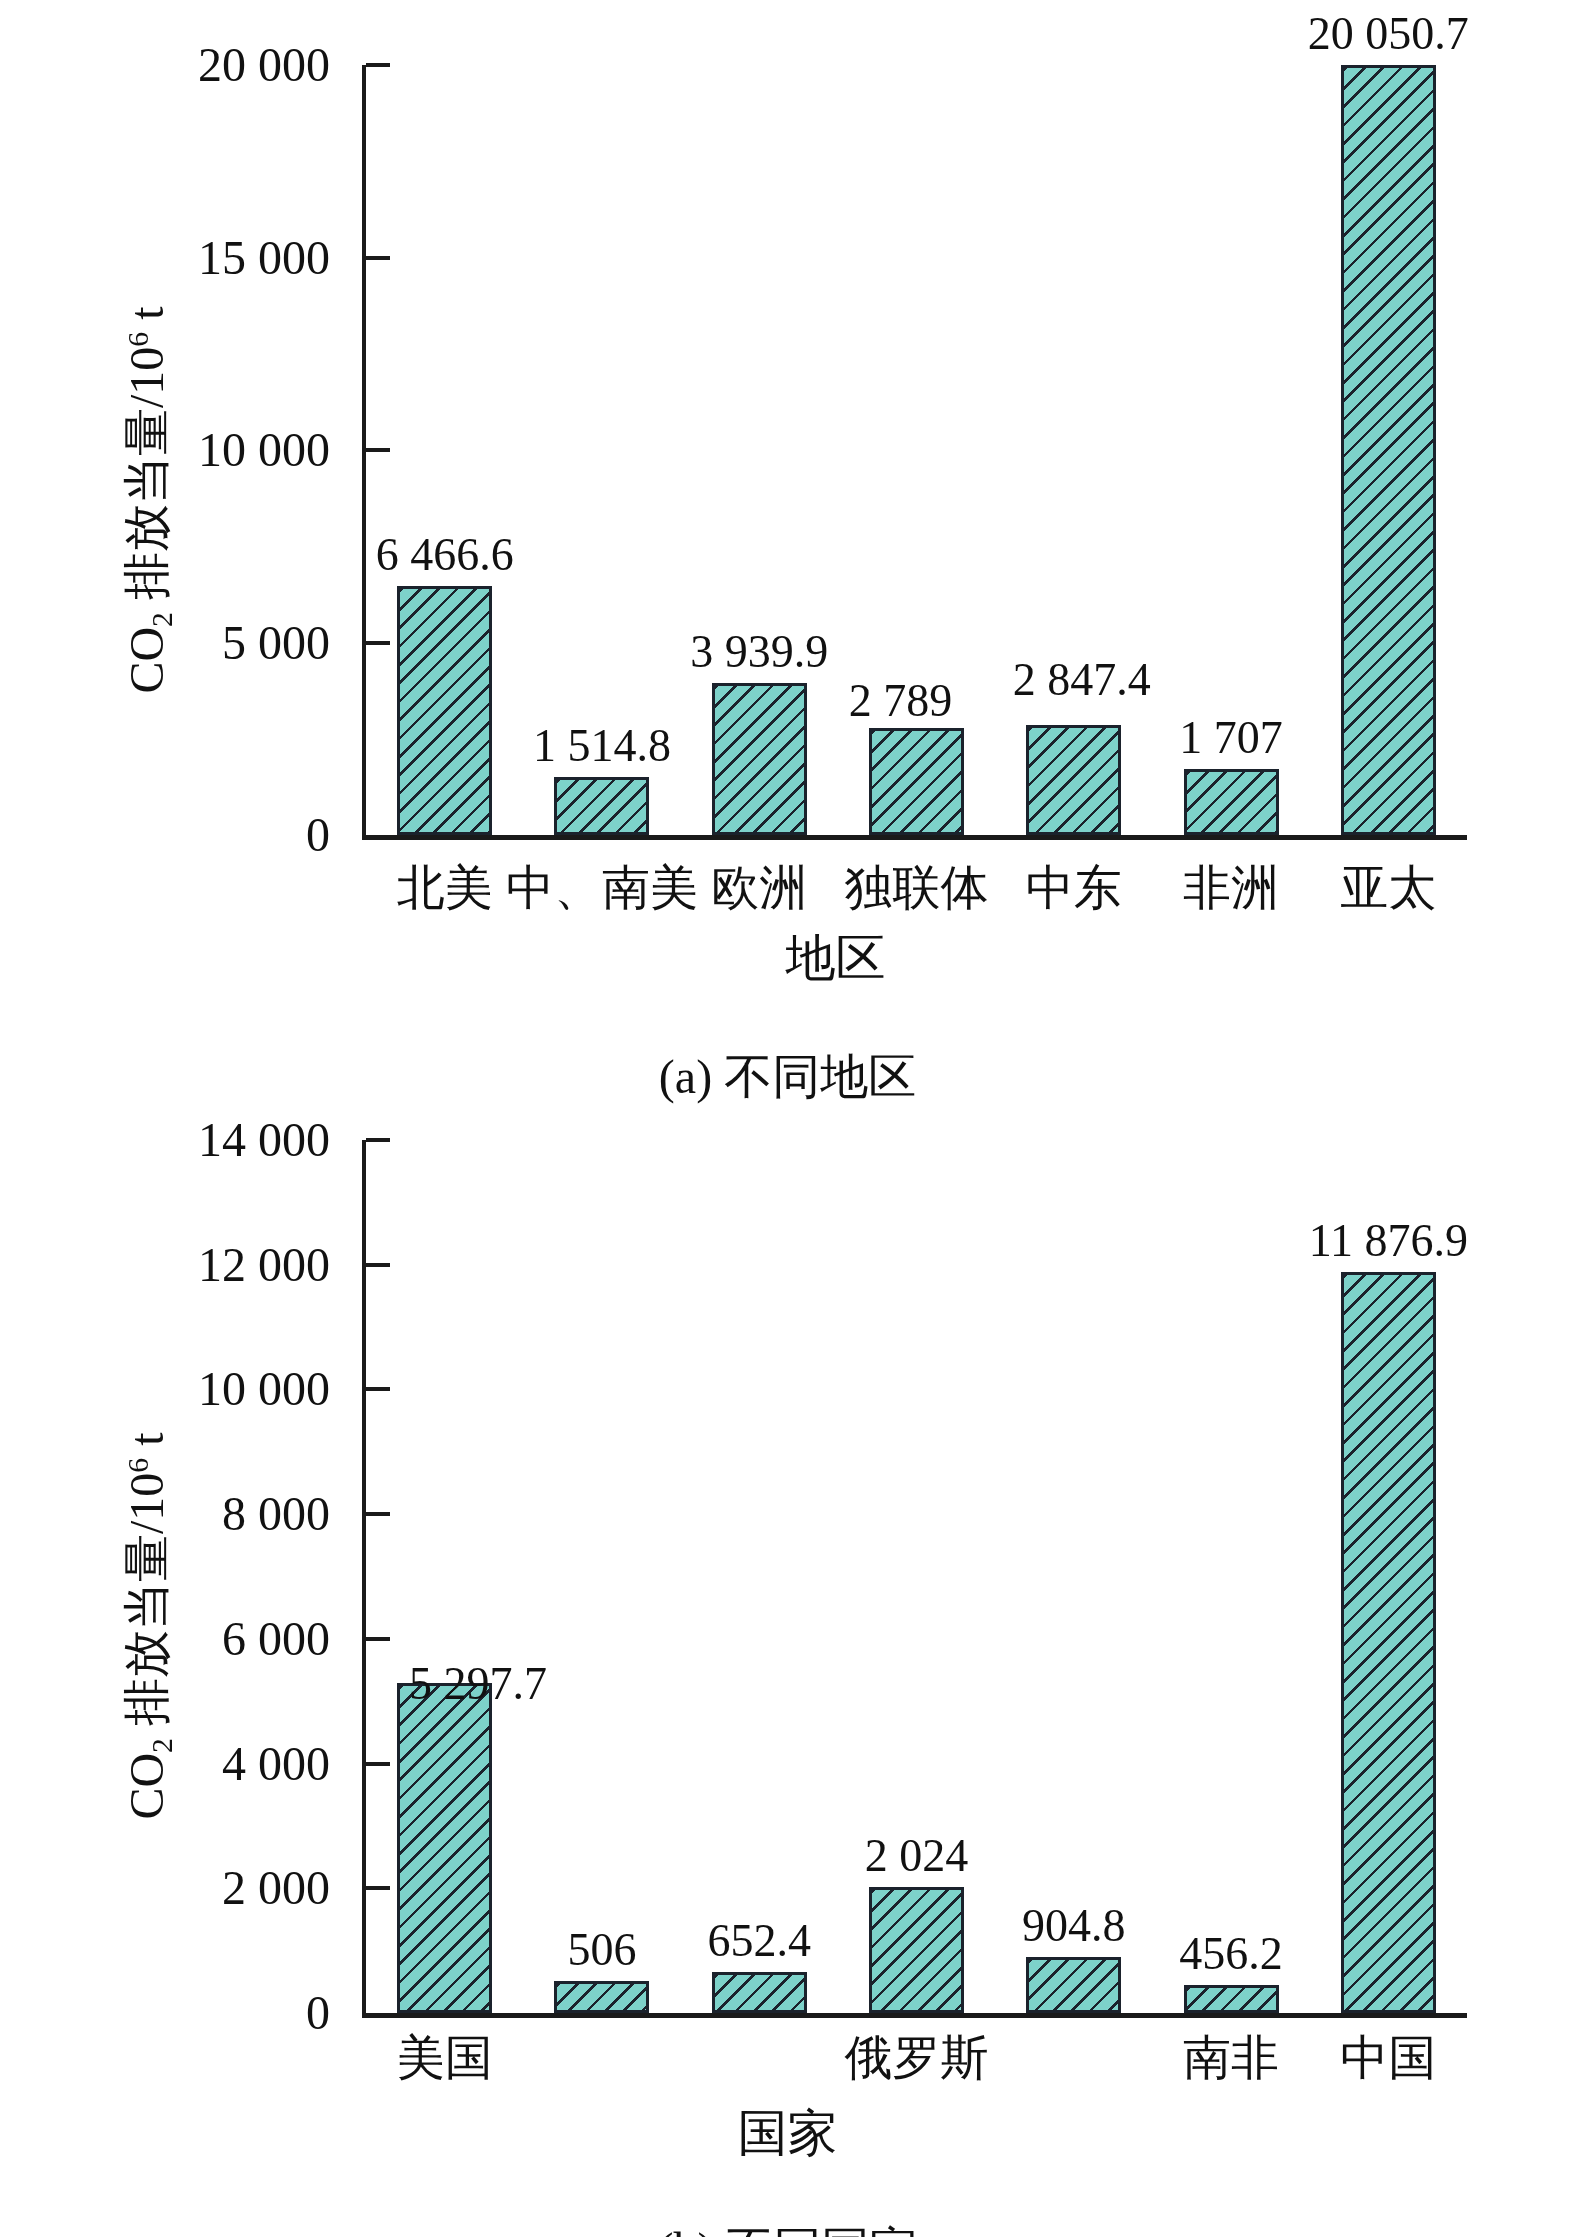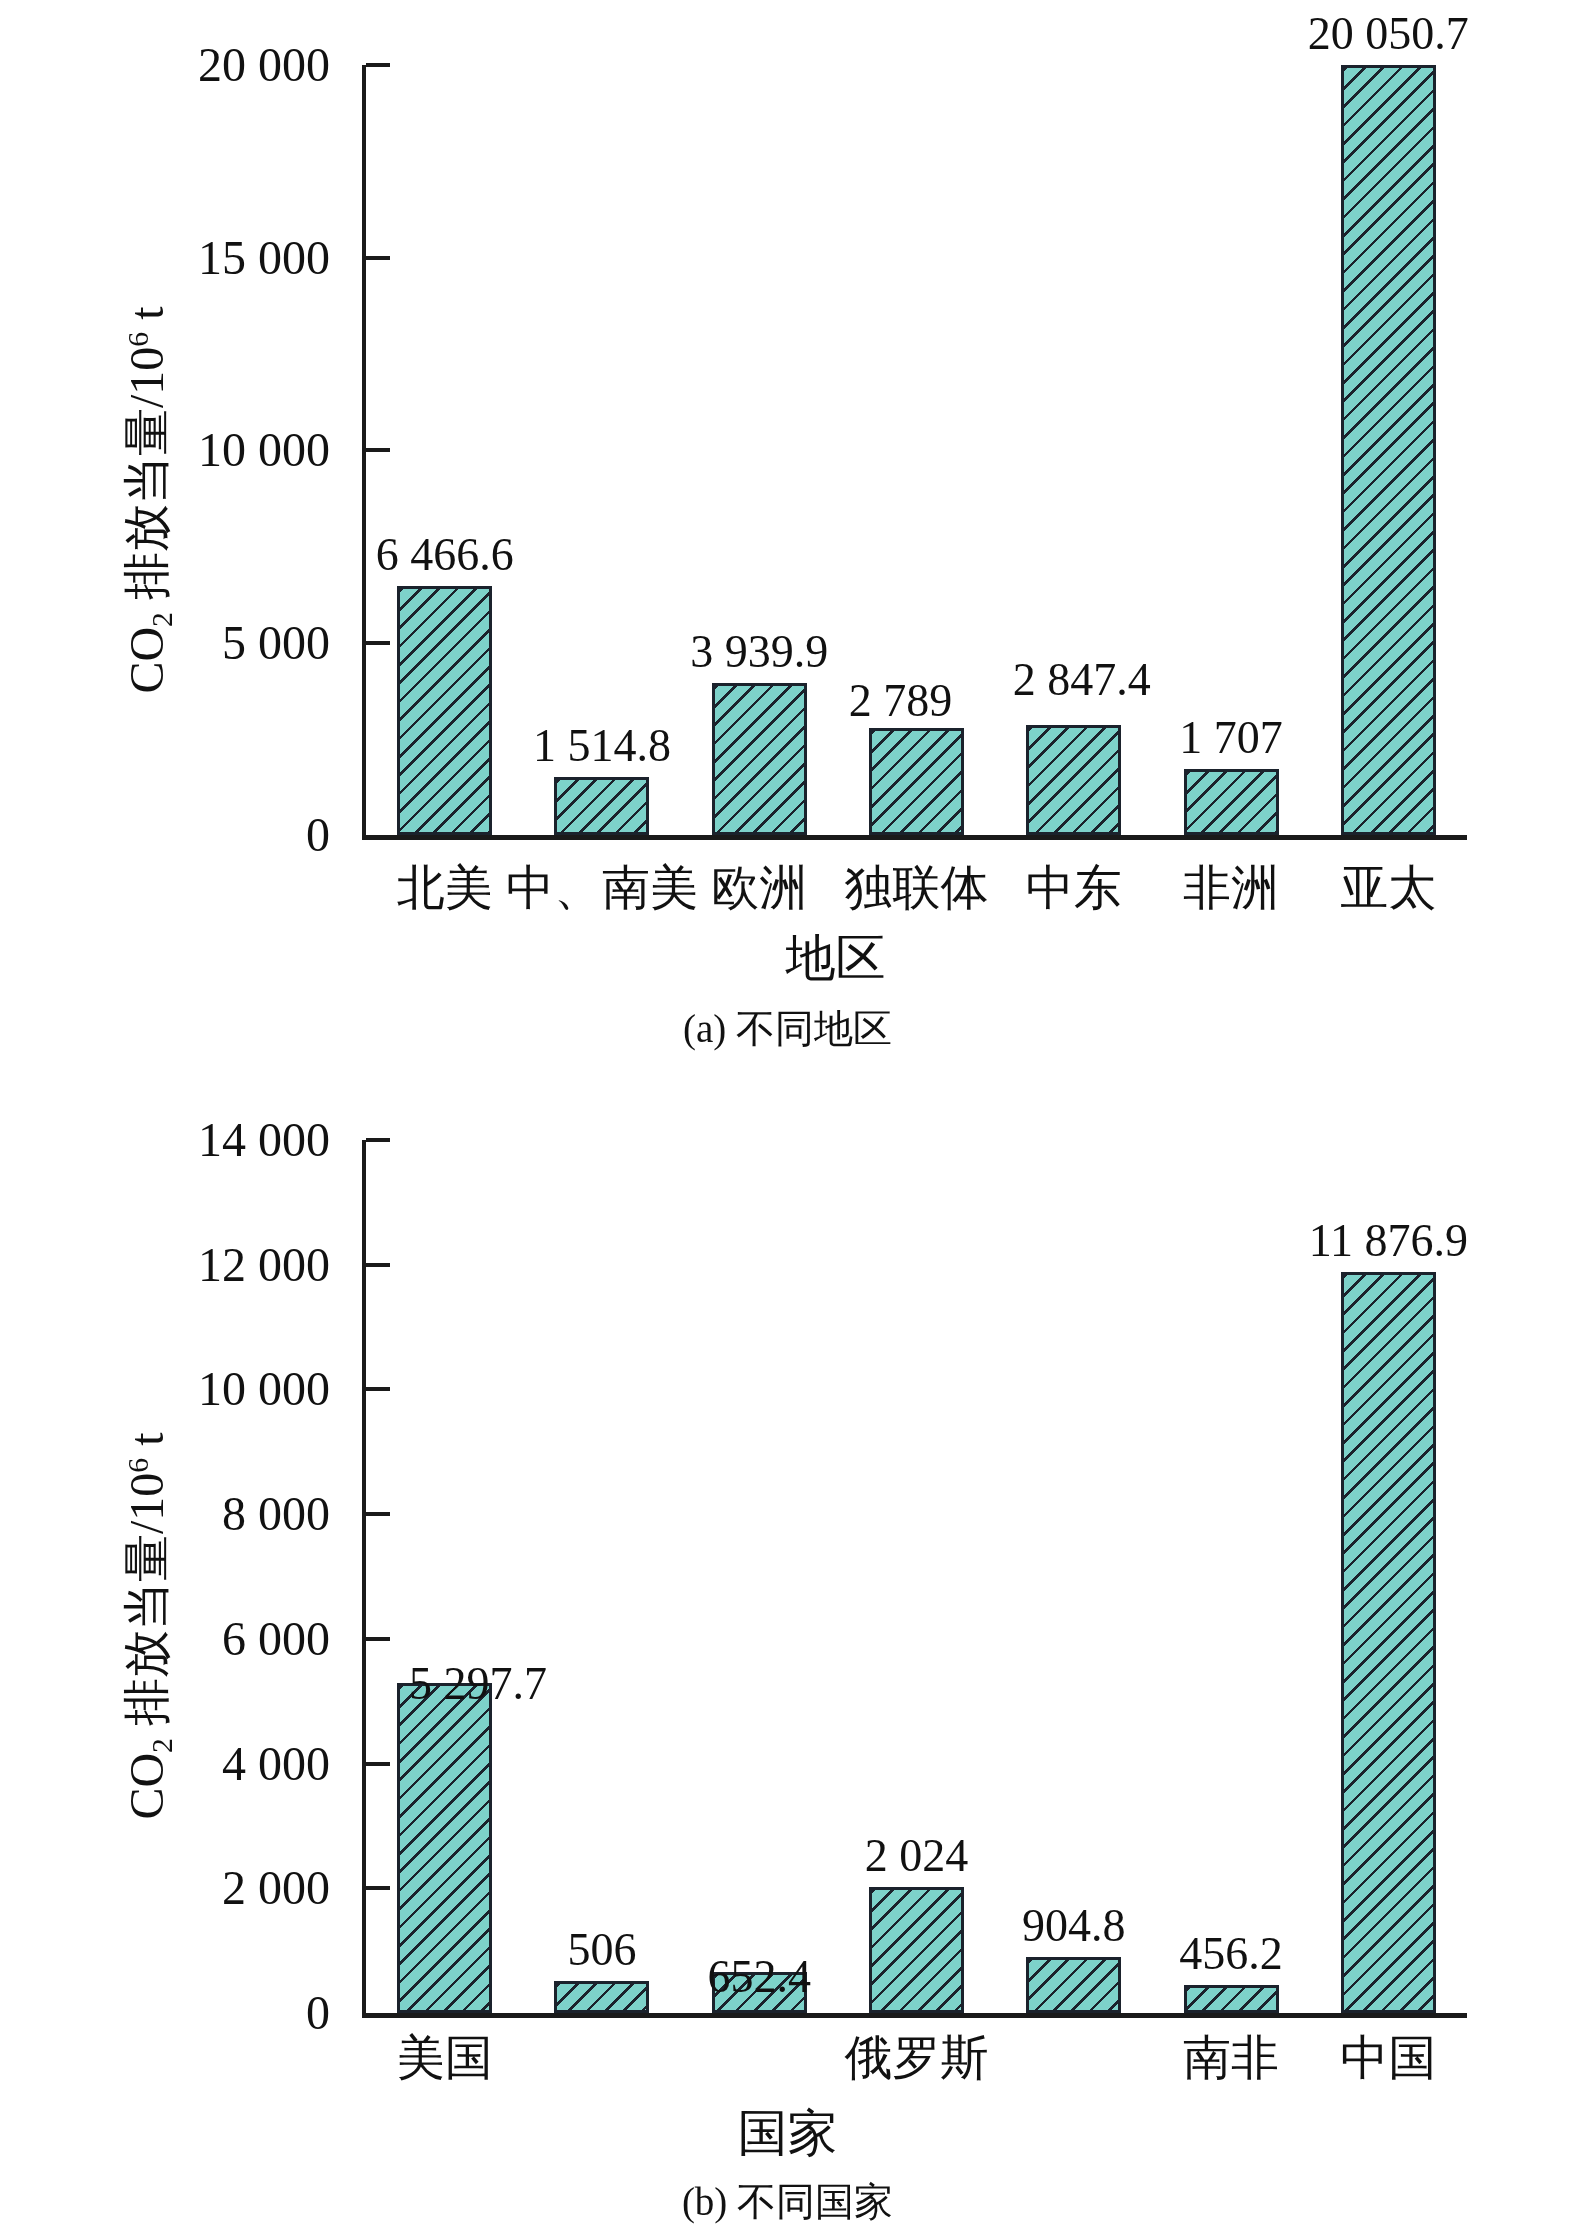--- a/index.html
+++ b/index.html
@@ -12,21 +12,21 @@
   .bar{
     position:absolute;box-sizing:border-box;border:3px solid #1b222c;
     background-color:#7dd2ca;
     background-image:repeating-linear-gradient(135deg,#1b222c 0px,#1b222c 2.6px,transparent 2.6px,transparent 13px);
   }
   .ytick{position:absolute;left:0;width:24px;height:4px;background:#1a1a1a;}
   .ytick-label{position:absolute;width:300px;text-align:right;font-size:48px;line-height:56px;white-space:nowrap;}
   .value-label{position:absolute;width:460px;text-align:center;font-size:46px;line-height:50px;white-space:nowrap;}
   .cat-label{position:absolute;width:400px;text-align:center;font-size:48px;line-height:54px;white-space:nowrap;}
   .xtitle{position:absolute;left:0;width:100%;text-align:center;font-size:50px;line-height:50px;}
-  .caption{position:absolute;left:0;width:100%;text-align:center;font-size:39px;line-height:52px;}
+  .caption{position:absolute;left:0;width:100%;text-align:center;font-size:48px;line-height:52px;margin-top:48px;}
   .ytitle{
     position:absolute;white-space:nowrap;font-size:48px;line-height:48px;
     transform:translate(-50%,-50%) rotate(-90deg);transform-origin:center center;
   }
   .ytitle sub{font-size:0.62em;vertical-align:-0.30em;}
   .ytitle sup{font-size:0.62em;vertical-align:0.50em;}
 </style>
 </head>
 <body>
 
@@ -92,21 +92,21 @@
     <div class="ytick-label" style="left: 30px; top: 1860.29px;">2 000</div>
     <div class="ytick-label" style="left: 30px; top: 1735.57px;">4 000</div>
     <div class="ytick-label" style="left: 30px; top: 1610.86px;">6 000</div>
     <div class="ytick-label" style="left: 30px; top: 1486.14px;">8 000</div>
     <div class="ytick-label" style="left: 30px; top: 1361.43px;">10 000</div>
     <div class="ytick-label" style="left: 30px; top: 1236.71px;">12 000</div>
     <div class="ytick-label" style="left: 30px; top: 1112px;">14 000</div>
     <div class="value-label" style="left: 248px; top: 1627px; margin-top: 32px;">5 297.7</div>
     <div class="cat-label" style="left: 244.643px; top: 2031px;">美国</div>
     <div class="value-label" style="left: 371.929px; top: 1925px;">506</div>
-    <div class="value-label" style="left: 529.214px; top: 1916px; margin-top: 36px;">652.4</div>
+    <div class="value-label" style="left: 529.214px; top: 1916px;">652.4</div>
     <div class="value-label" style="left: 686.5px; top: 1831px;">2 024</div>
     <div class="cat-label" style="left: 716.5px; top: 2031px;">俄罗斯</div>
     <div class="value-label" style="left: 843.786px; top: 1901px;">904.8</div>
     <div class="value-label" style="left: 1001.07px; top: 1929px;">456.2</div>
     <div class="cat-label" style="left: 1031.07px; top: 2031px;">南非</div>
     <div class="value-label" style="left: 1158.36px; top: 1216px;">11 876.9</div>
     <div class="cat-label" style="left: 1188.36px; top: 2031px;">中国</div>
   </div>
 
 </body></html>

